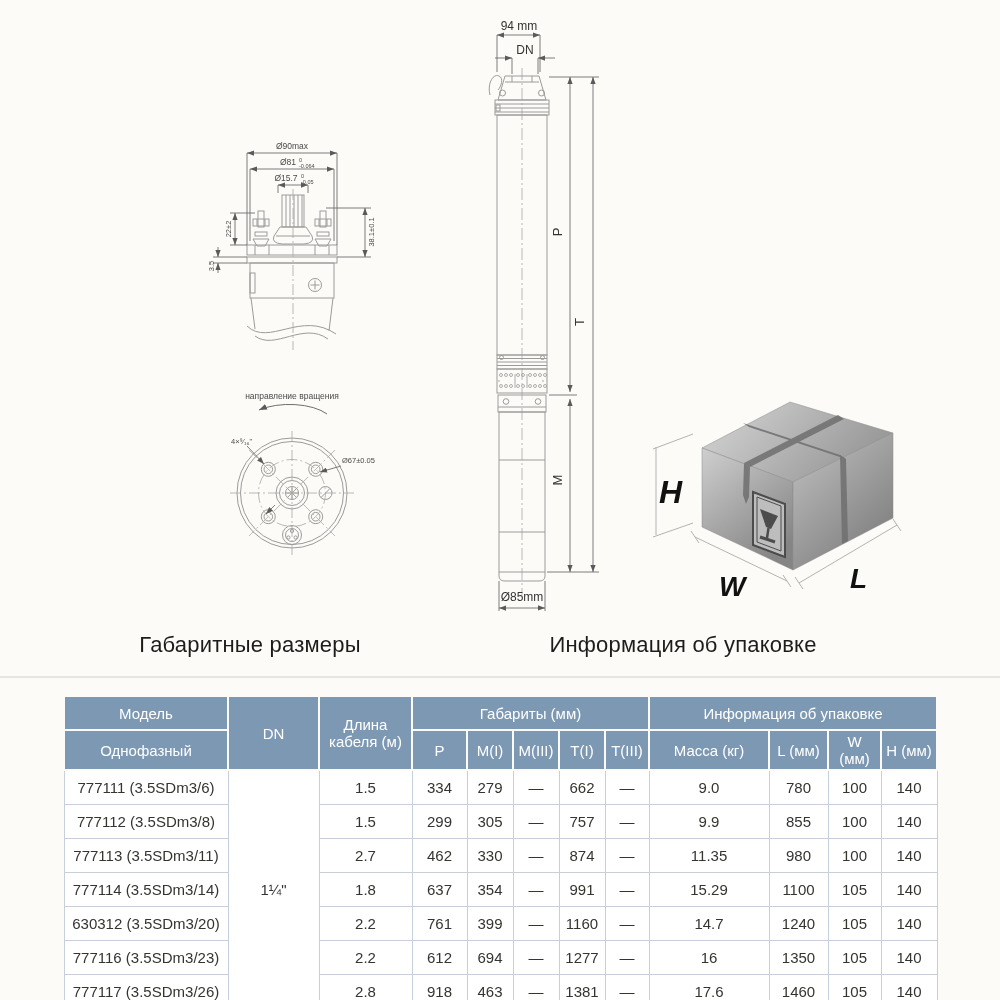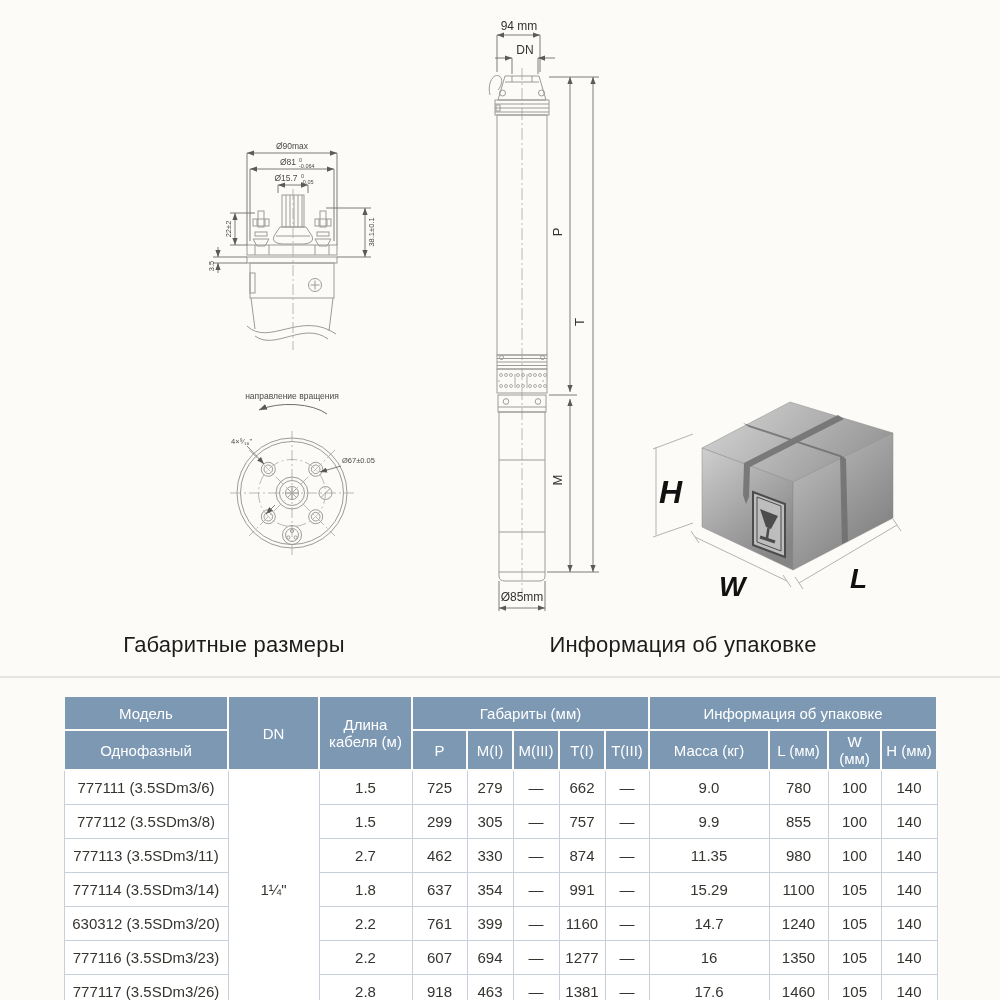--- a/index.html
+++ b/index.html
@@ -300,21 +300,21 @@
     <line x1="138" y1="190" x2="146" y2="202"></line>
     <line x1="150" y1="192" x2="158" y2="204"></line>
     <line x1="154" y1="198" x2="252" y2="140"></line>
     <line x1="248" y1="134" x2="256" y2="146"></line>
   </g>
   <text x="14" y="118" font-size="32" font-weight="bold" font-style="italic" fill="#111">H</text>
   <text x="74" y="211" font-size="28" font-weight="bold" font-style="italic" fill="#111">W</text>
   <text x="205" y="203" font-size="28" font-weight="bold" font-style="italic" fill="#111">L</text>
 </svg>
 
-<div class="abs section-title" style="left:64px;top:632px;width:340px">Габаритные размеры</div>
+<div class="abs section-title" style="left:80px;top:632px;width:340px">Габаритные размеры</div>
 <div class="abs section-title" style="left:500px;top:632px;width:366px">Информация об упаковке</div>
 <div class="divider"></div>
 
 <table class="spec-table">
   <colgroup>
     <col style="width:164px">
       <col style="width:91px">
       <col style="width:93px">
     <col style="width:55px">
       <col style="width:46px">
@@ -345,21 +345,21 @@
       <th>L (мм)</th>
       <th>W (мм)</th>
       <th>H (мм)</th>
     </tr>
   </thead>
   <tbody>
     <tr>
       <td>777111 (3.5SDm3/6)</td>
       <td class="dn-cell" rowspan="7">1¼"</td>
       <td>1.5</td>
-      <td>725</td>
+      <td>334</td>
       <td>279</td>
       <td>—</td>
       <td>662</td>
       <td>—</td>
       <td>9.0</td>
       <td>780</td>
       <td>100</td>
       <td>140</td>
     </tr>
     <tr>
@@ -410,21 +410,21 @@
       <td>1160</td>
       <td>—</td>
       <td>14.7</td>
       <td>1240</td>
       <td>105</td>
       <td>140</td>
     </tr>
     <tr>
       <td>777116 (3.5SDm3/23)</td>
       <td>2.2</td>
-      <td>607</td>
+      <td>612</td>
       <td>694</td>
       <td>—</td>
       <td>1277</td>
       <td>—</td>
       <td>16</td>
       <td>1350</td>
       <td>105</td>
       <td>140</td>
     </tr>
     <tr>

